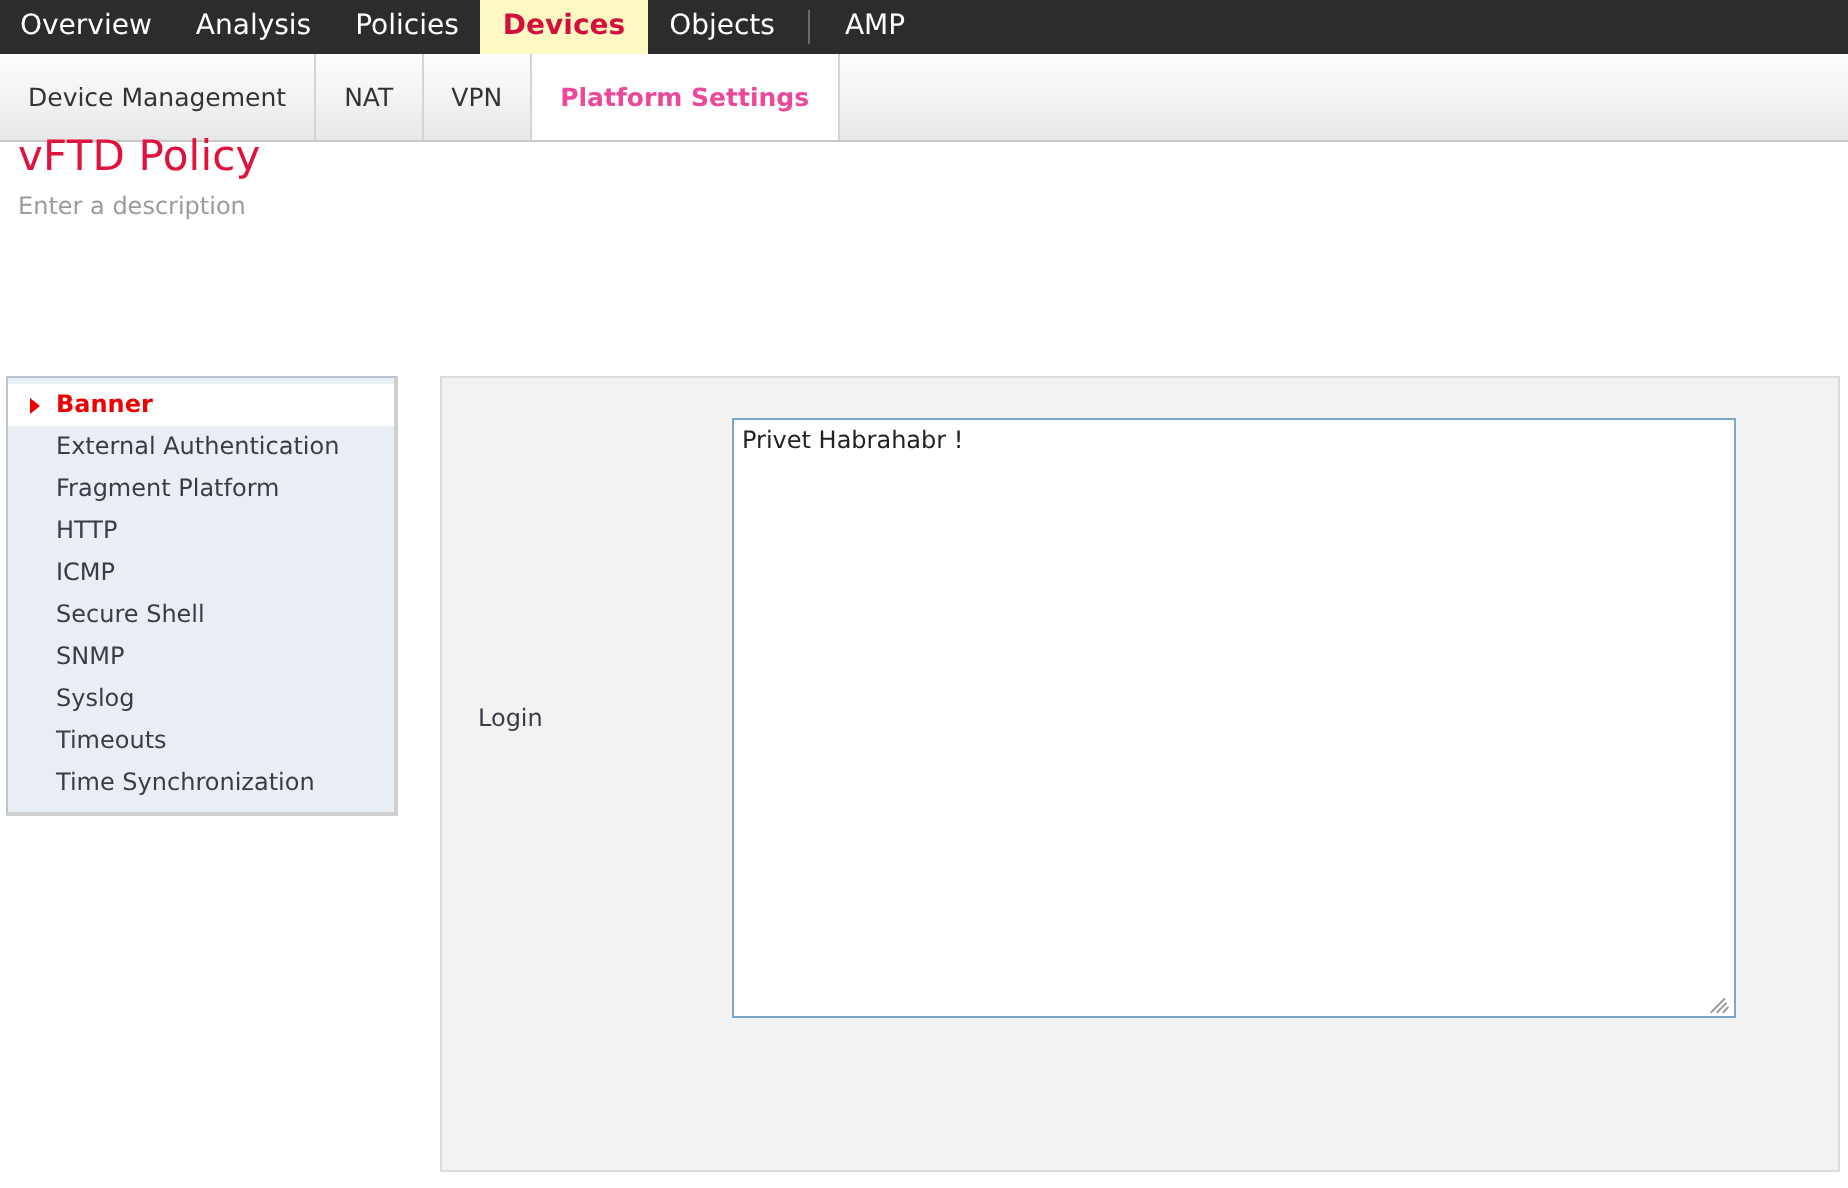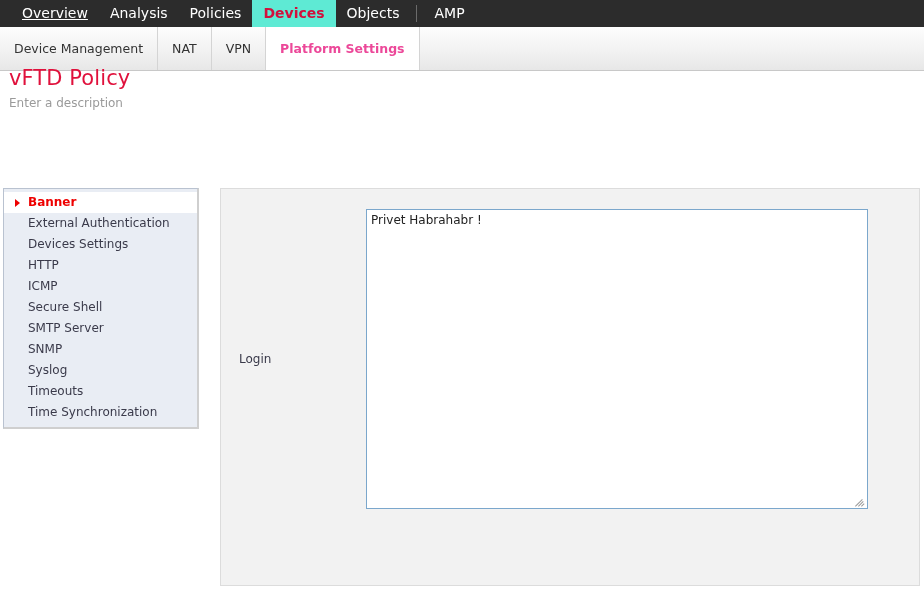--- a/index.html
+++ b/index.html
@@ -32,23 +32,23 @@
     display: flex;
     align-items: center;
     padding: 0 11px;
     color: #ffffff;
     font-size: 14px;
     line-height: 27px;
     white-space: nowrap;
     cursor: pointer;
     box-sizing: border-box;
   }
-  .topnav-item.first { padding-left: 22px; text-decoration: underline; }
+  .topnav-item.first { padding-left: 10px; }
   .topnav-item.active {
-    background: #5eead4;
+    background: #fef9c3;
     color: #d2103c;
     font-weight: bold;
   }
   .topnav-sep {
     width: 1px;
     margin: 5px 6px;
     background: #6b6b6b;
     align-self: stretch;
     height: 17px;
     margin-top: 5px;
@@ -258,33 +258,30 @@
 
 <div class="sidebar">
   <div class="side-item active">
     <span class="side-arrow"></span>
     <span>Banner</span>
   </div>
   <div class="side-item">
     <span>External Authentication</span>
   </div>
   <div class="side-item">
-    <span>Devices Settings</span>
+    <span>Fragment Platform</span>
   </div>
   <div class="side-item">
     <span>HTTP</span>
   </div>
   <div class="side-item">
     <span>ICMP</span>
   </div>
   <div class="side-item">
     <span>Secure Shell</span>
-  </div>
-  <div class="side-item">
-    <span>SMTP Server</span>
   </div>
   <div class="side-item">
     <span>SNMP</span>
   </div>
   <div class="side-item">
     <span>Syslog</span>
   </div>
   <div class="side-item">
     <span>Timeouts</span>
   </div>

